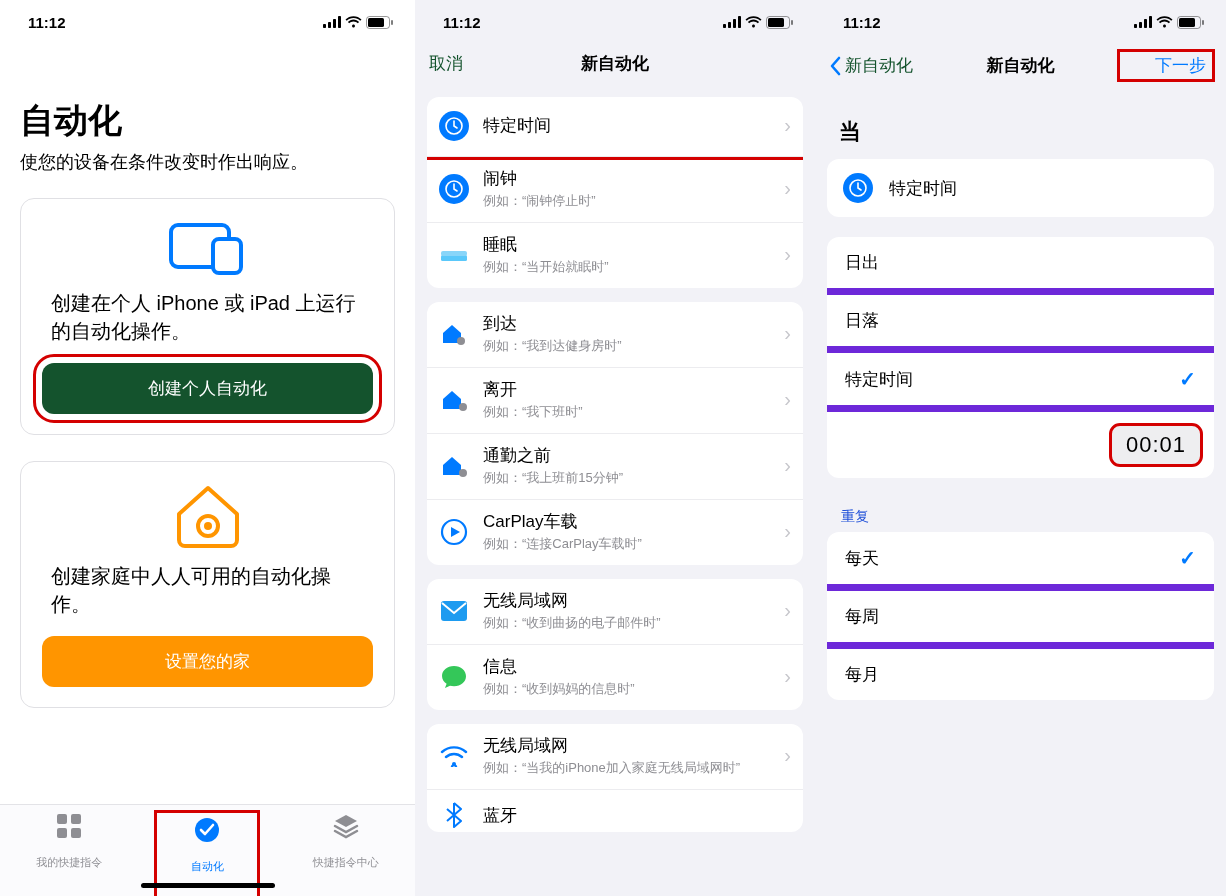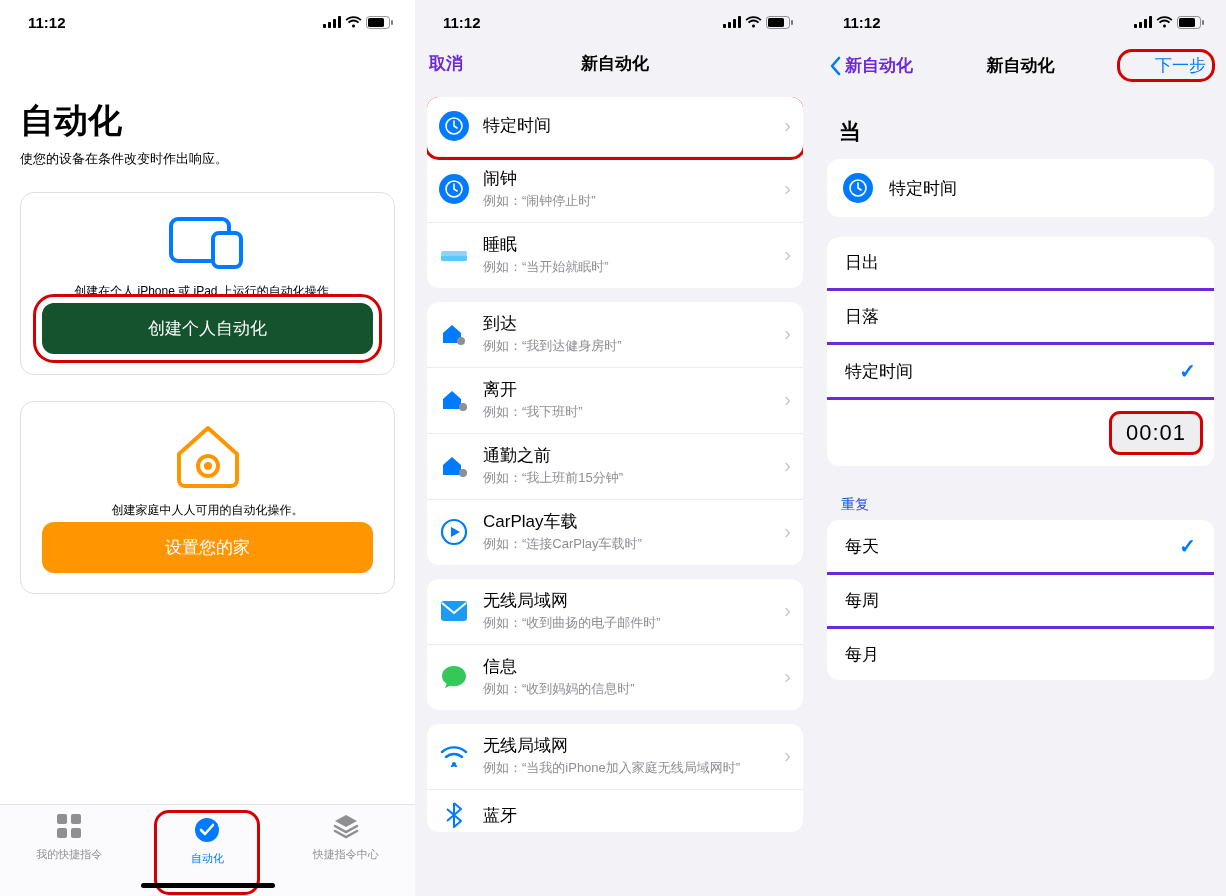--- a/index.html
+++ b/index.html
@@ -36,82 +36,82 @@
   .status-right { display: flex; align-items: center; gap: 4px; }
 
   
   .nav-header {
     display: flex;
     align-items: center;
     justify-content: space-between;
     padding: 8px 14px;
     font-size: 17px;
   }
-  .nav-left { color: #6d28d9; min-width: 92px; display:flex; align-items:center;font-weight:bold; }
+  .nav-left { color: #14532d; min-width: 92px; display:flex; align-items:center; }
   .nav-title { font-weight: 600; color: #000; text-align: center; flex:1; }
   .nav-right { color: #007aff; min-width: 92px; text-align:right; }
 
   
   .big-title {
     font-size: 34px;
     font-weight: 700;
     padding: 54px 20px 6px 20px;
   }
   .sub-title {
-    font-size: 13px;
+    font-size: 18px;
     color: #000;
     padding: 0 20px 24px 20px;
   }
 
   .card {
     margin: 0 20px 26px 20px;
     background: #fff;
     border-radius: 14px;
     border: 1px solid #e0e0e4;
     padding: 22px 10px 20px 10px;
     display: flex;
     flex-direction: column;
     align-items: center;
   }
   .card-desc {
-    font-size: 12px;
-    text-align: center;
-    padding: 14px 20px 3px 20px;
+    font-size: 20px;
+    text-align: left;
+    padding: 14px 20px 18px 20px;
     line-height: 1.4;
   }
   .pill-btn {
     width: 94%;
     border-radius: 12px;
     padding: 14px 0;
     text-align: center;
     font-size: 17px;
     color: #fff;
   }
   .pill-blue { background: #14532d; }
   .pill-orange { background: #ff9500; }
 
-  .highlight-red { outline: 3px solid #d40000; outline-offset: 0; border-radius: 12px; }
+  .highlight-red { outline: 3px solid #d40000; outline-offset: 0; }
 
   
   .tab-bar {
     position: absolute;
     bottom: 0; left: 0; right: 0;
     height: 92px;
     display: flex;
     justify-content: space-around;
     align-items: flex-start;
     padding-top: 8px;
     background: #fbfbfd;
     border-top: 1px solid #e3e3e7;
   }
   .tab-item {
     display: flex;
     flex-direction: column;
     align-items: center;
-    gap: 8px;
+    gap: 16px;
     font-size: 11px;
     color: #8e8e93;
     width: 100px;
   }
   .tab-item.active { color: #007aff; }
   .home-indicator {
     position: absolute;
     bottom: 8px; left: 50%;
     transform: translateX(-50%);
     width: 134px; height: 5px;
@@ -158,21 +158,21 @@
     font-weight: 600;
   }
   .s3-time-row {
     display:flex; align-items:center; padding:14px 16px;
     background:#fff;
   }
   .s3-plain-group { margin: 20px 12px 0 12px; background:#fff; border-radius:12px; overflow:hidden; }
   .s3-row {
     display:flex; align-items:center; justify-content:space-between;
     padding: 14px 18px;
-    border-bottom: 3px solid #6d28d9;
+    border-bottom: 7px solid #6d28d9;
     font-size: 17px;
     min-height: 48px;
   }
   .s3-row:last-child { border-bottom:none; }
   .check { color:#007aff; font-size:20px; font-weight:600; }
   .time-pill {
     background:#eeeef0;
     border-radius:8px;
     padding: 6px 14px;
     font-size: 22px;

